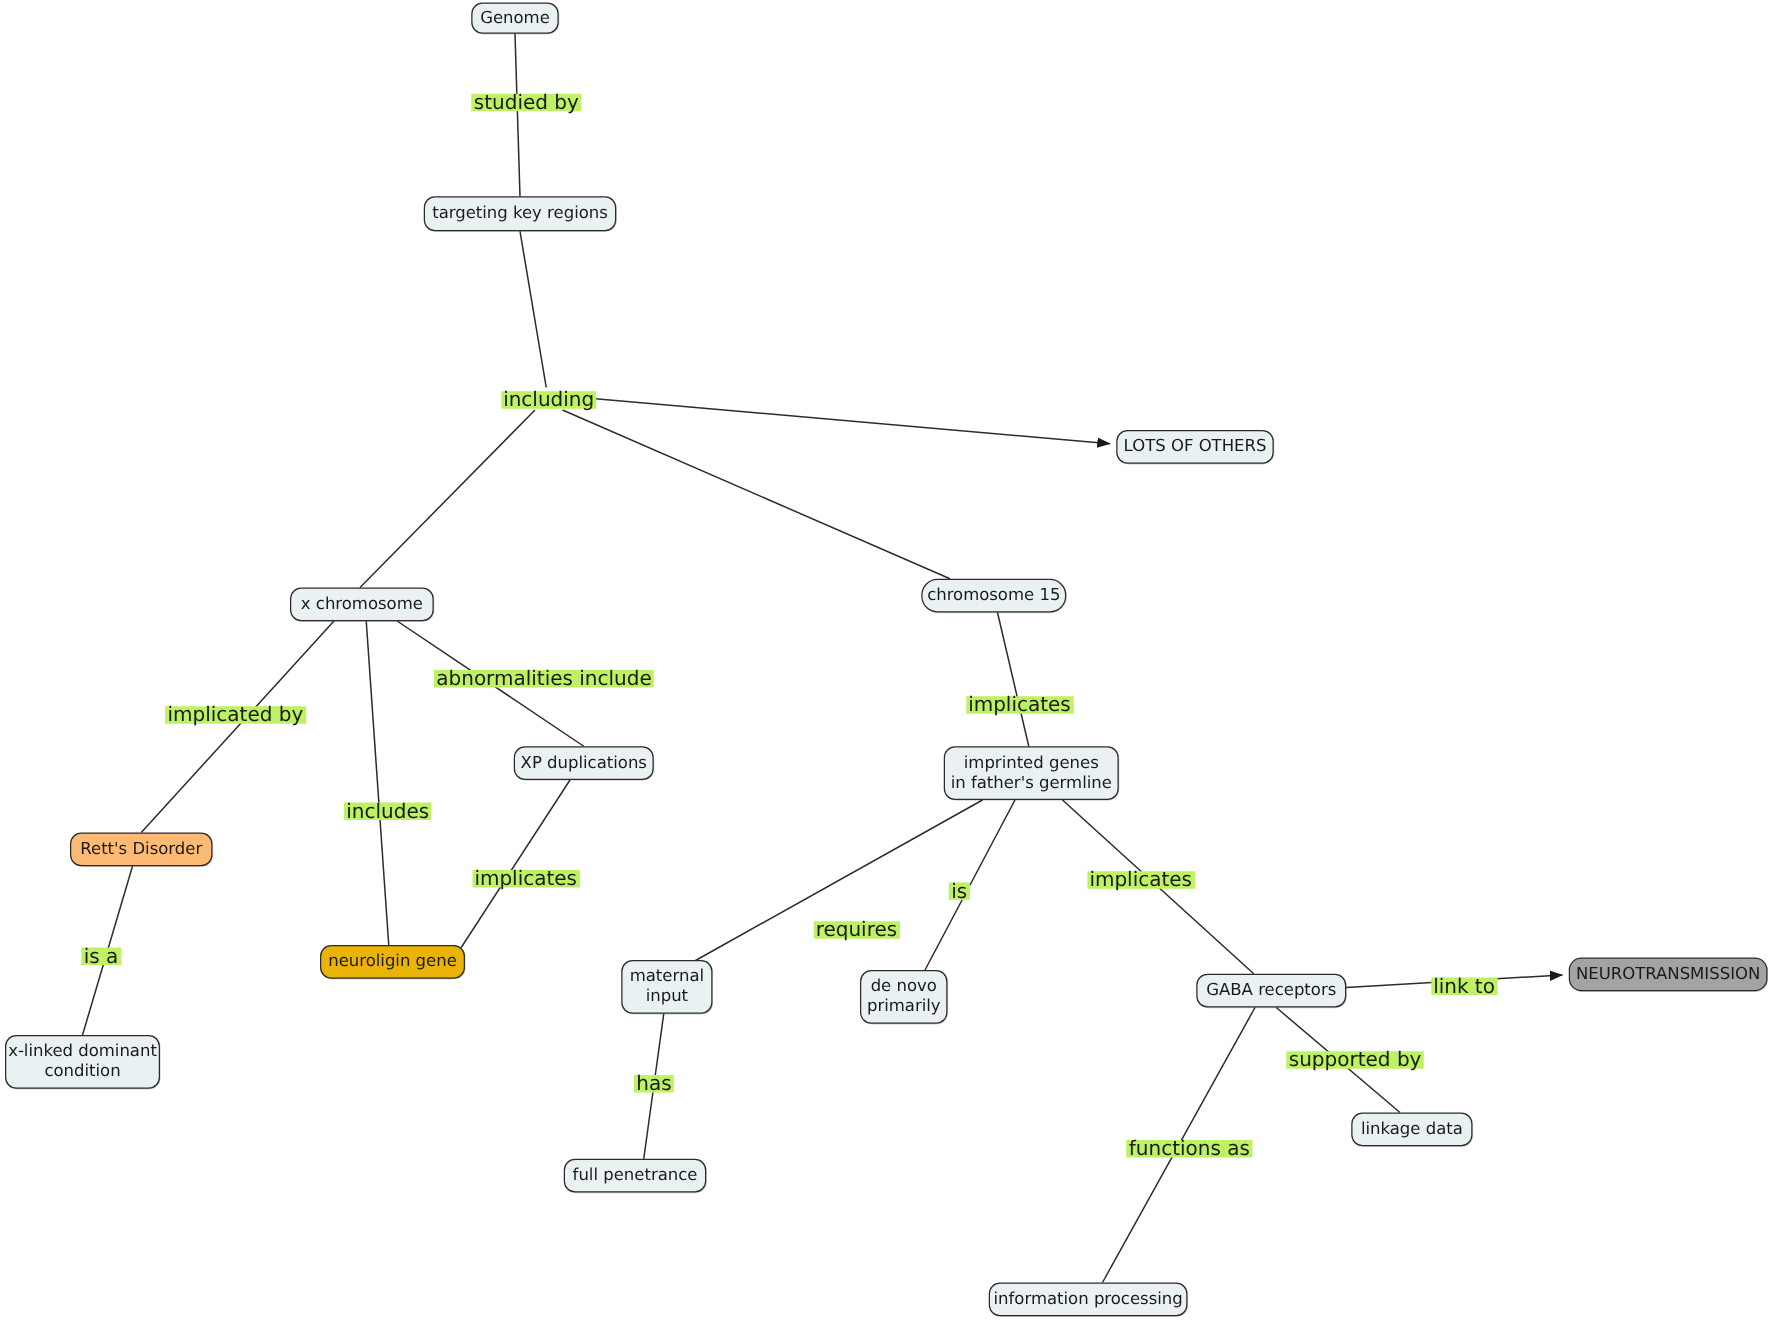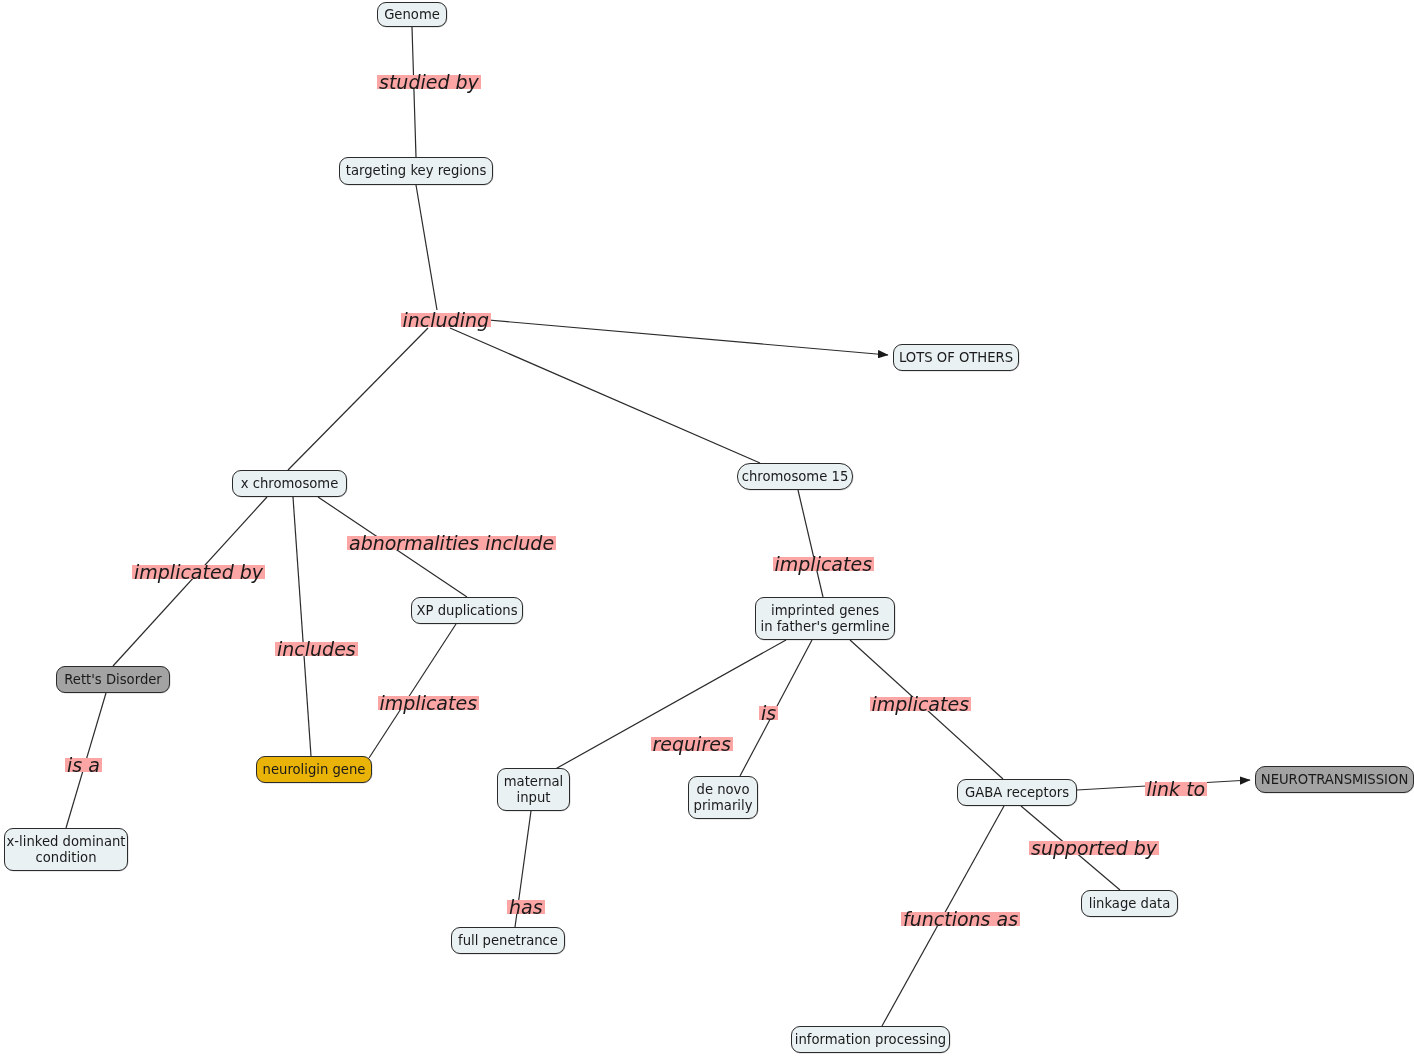--- a/index.html
+++ b/index.html
@@ -41,29 +41,28 @@
     display: flex;
     align-items: center;
     justify-content: center;
     padding: 3px 9px;
     white-space: pre;
     z-index: 5;
     box-shadow: 0.5px 0.5px 0 rgba(0,0,0,0.18);
   }
   .link-label {
     position: absolute;
-    font-size: 19px;
+    font-size: 16px;
     line-height: 14px;
     color: #1a1a1a;
-    background: #fca5a5;
+    background: #bef264;
     white-space: pre;
     text-align: center;
     z-index: 6;
     padding: 0 2px;
-    font-style: italic;
   }
 </style>
 </head>
 <body>
 
 <div id="canvas">
 
   <svg id="edges" xmlns="http://www.w3.org/2000/svg">
     <defs>
       <marker id="arrowhead" markerWidth="9" markerHeight="7" refX="8.5" refY="3.5" orient="auto" markerUnits="strokeWidth">
@@ -91,21 +90,21 @@
         <path d="M 531,811 L 515,927" stroke="#2b2b2b" stroke-width="1.2" fill="none"></path>
       </g>
   </svg>
 
   <div id="node-layer">
       <div class="node" style="left: 377px; top: 2px; width: 70px; height: 25px; background: rgb(234, 241, 243); border-color: rgb(43, 43, 43);">Genome</div>
       <div class="node" style="left: 339px; top: 157px; width: 154px; height: 28px; background: rgb(234, 241, 243); border-color: rgb(43, 43, 43);">targeting key regions</div>
       <div class="node" style="left: 893px; top: 344px; width: 126px; height: 27px; background: rgb(234, 241, 243); border-color: rgb(43, 43, 43);">LOTS OF OTHERS</div>
       <div class="node" style="left: 232px; top: 470px; width: 115px; height: 27px; background: rgb(234, 241, 243); border-color: rgb(43, 43, 43);">x chromosome</div>
       <div class="node" style="left: 737px; top: 463px; width: 116px; height: 27px; background: rgb(234, 241, 243); border-color: rgb(43, 43, 43); border-radius: 13px;">chromosome 15</div>
-      <div class="node" style="left: 56px; top: 666px; width: 114px; height: 27px; background: #a3a3a3; border-color: rgb(43, 43, 43);">Rett's Disorder</div>
+      <div class="node" style="left: 56px; top: 666px; width: 114px; height: 27px; background: #fdba74; border-color: rgb(43, 43, 43);">Rett's Disorder</div>
       <div class="node" style="left: 411px; top: 597px; width: 112px; height: 27px; background: rgb(234, 241, 243); border-color: rgb(43, 43, 43);">XP duplications</div>
       <div class="node" style="left: 256px; top: 756px; width: 116px; height: 27px; background: #eab308; border-color: rgb(43, 43, 43);">neuroligin gene</div>
       <div class="node" style="left: 4px; top: 828px; width: 124px; height: 43px; background: rgb(234, 241, 243); border-color: rgb(43, 43, 43);">x-linked dominant
 condition</div>
       <div class="node" style="left: 755px; top: 597px; width: 140px; height: 43px; background: rgb(234, 241, 243); border-color: rgb(43, 43, 43);">imprinted genes
 in father's germline</div>
       <div class="node" style="left: 497px; top: 768px; width: 73px; height: 43px; background: rgb(234, 241, 243); border-color: rgb(43, 43, 43);">maternal
 input</div>
       <div class="node" style="left: 688px; top: 776px; width: 70px; height: 43px; background: rgb(234, 241, 243); border-color: rgb(43, 43, 43);">de novo
 primarily</div>
@@ -123,16 +122,16 @@
       <div class="link-label" style="left: 347px; top: 536px;">abnormalities include</div>
       <div class="link-label" style="left: 377.5px; top: 696px;">implicates</div>
       <div class="link-label" style="left: 65px; top: 758px;">is a</div>
       <div class="link-label" style="left: 772.5px; top: 557px;">implicates</div>
       <div class="link-label" style="left: 650.5px; top: 697px; margin-top: 40px;">requires</div>
       <div class="link-label" style="left: 759px; top: 706px;">is</div>
       <div class="link-label" style="left: 869.5px; top: 697px;">implicates</div>
       <div class="link-label" style="left: 1144.5px; top: 782px;">link to</div>
       <div class="link-label" style="left: 1029px; top: 841px;">supported by</div>
       <div class="link-label" style="left: 901px; top: 912px;">functions as</div>
-      <div class="link-label" style="left: 507px; top: 860px; margin-top: 40px;">has</div>
+      <div class="link-label" style="left: 507px; top: 860px;">has</div>
     </div>
 
 </div>
 
 </body></html>

